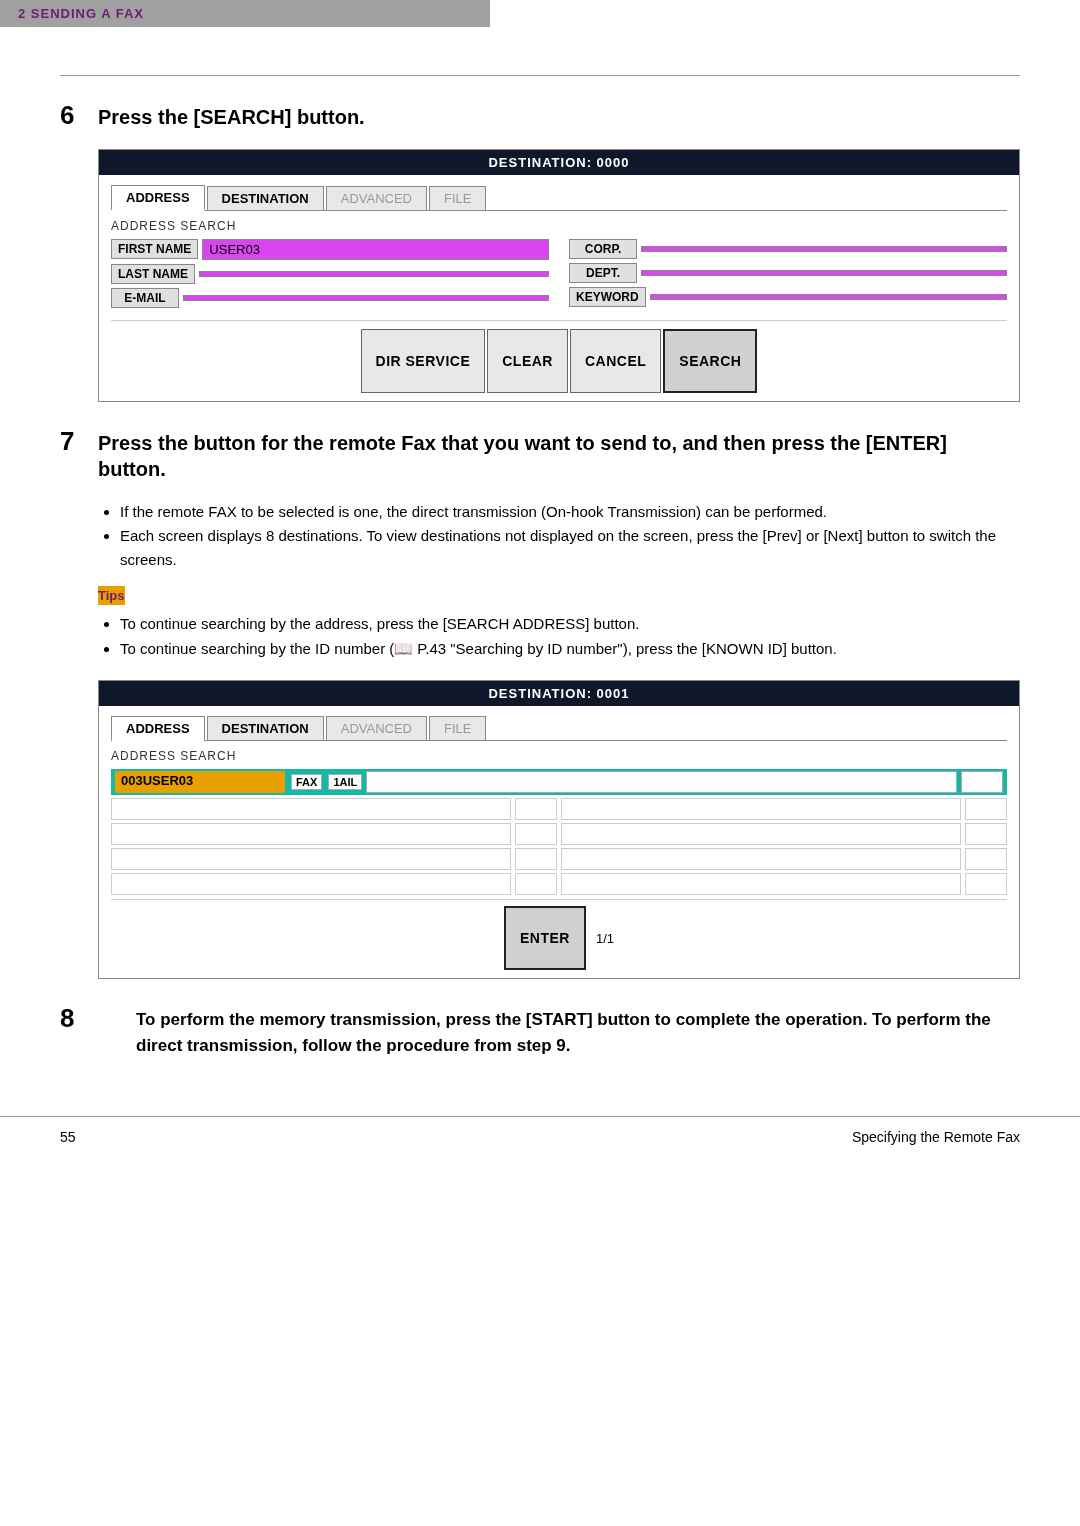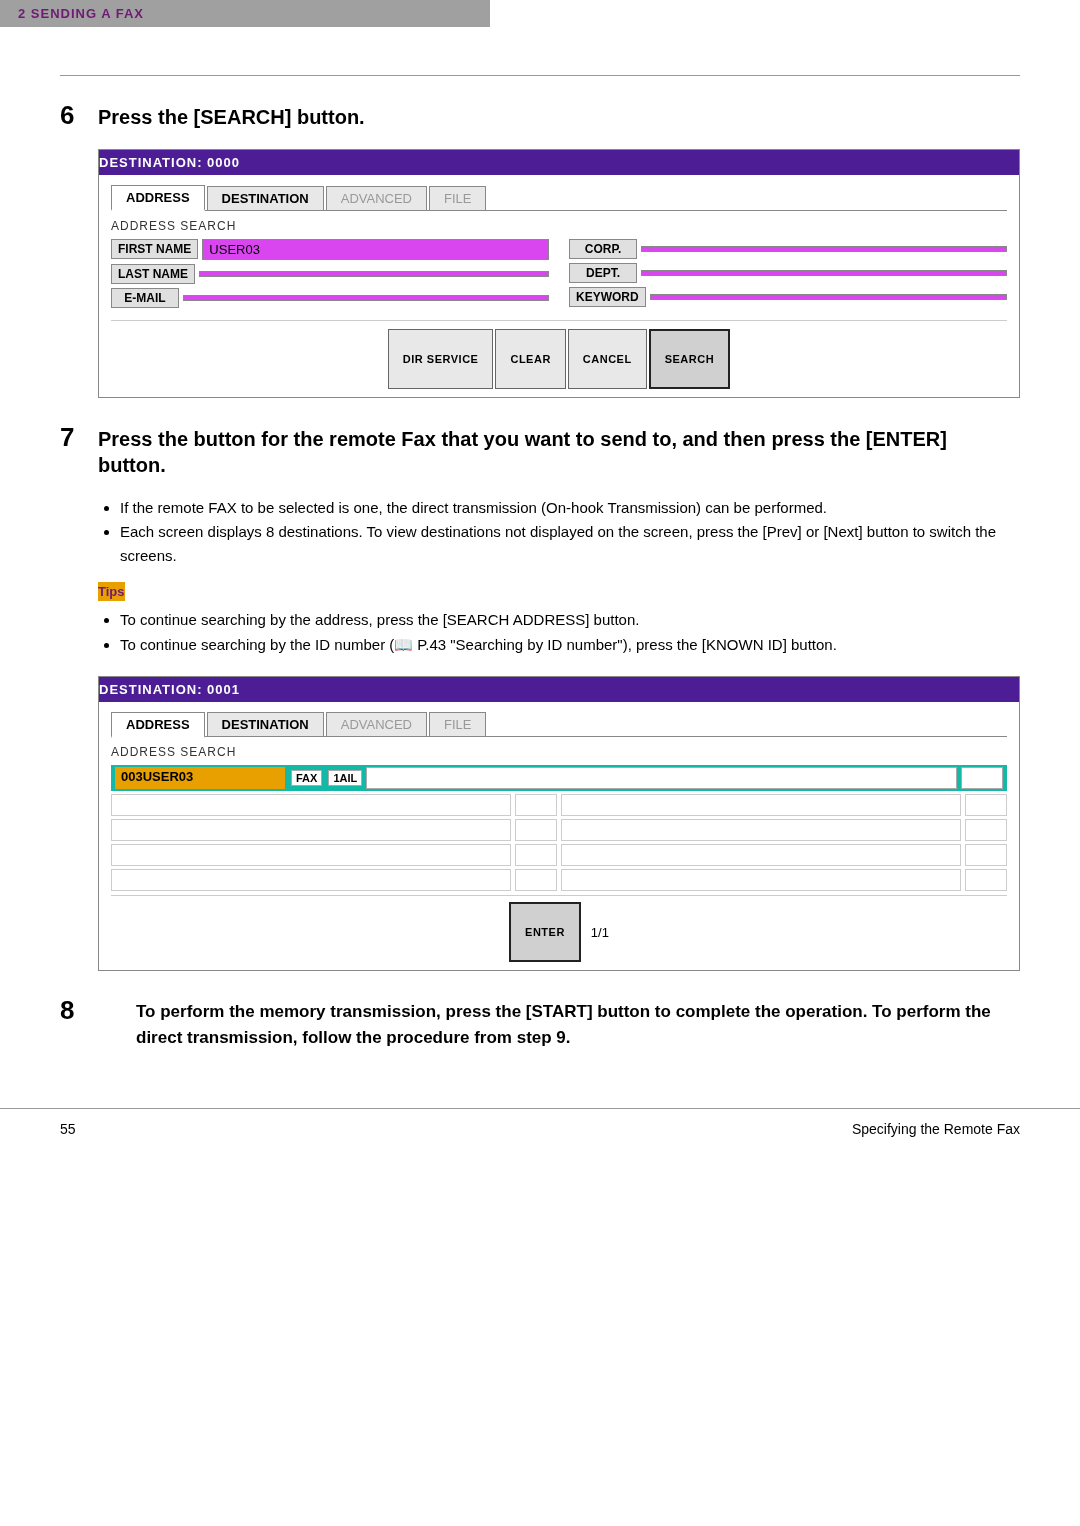--- a/index.html
+++ b/index.html
@@ -52,23 +52,23 @@
       line-height: 1.3;
     }
 
     
     .dialog-panel {
       border: 1.5px solid #888;
       margin: 0 0 28px 0;
       background: #fff;
     }
     .dialog-title-bar {
-      background: #4c1d95;
+      background: #0f172a;
       color: #fff;
-      text-align: left;
+      text-align: center;
       font-size: 13px;
       font-weight: bold;
       letter-spacing: 1px;
       padding: 5px 0;
     }
     .dialog-body {
       padding: 10px 12px 8px 12px;
     }
 
     
@@ -146,21 +146,21 @@
       justify-content: center;
       gap: 2px;
       border-top: 1px solid #ccc;
       padding-top: 8px;
       margin-top: 6px;
     }
     .dlg-btn {
       border: 1.5px solid #666;
       background: #e8e8e8;
       padding: 22px 14px;
-      font-size: 11px;
+      font-size: 14px;
       font-weight: bold;
       cursor: pointer;
       letter-spacing: 0.5px;
     }
     .dlg-btn.active-btn {
       border: 2.5px solid #222;
       background: #d0d0d0;
     }
 
     

